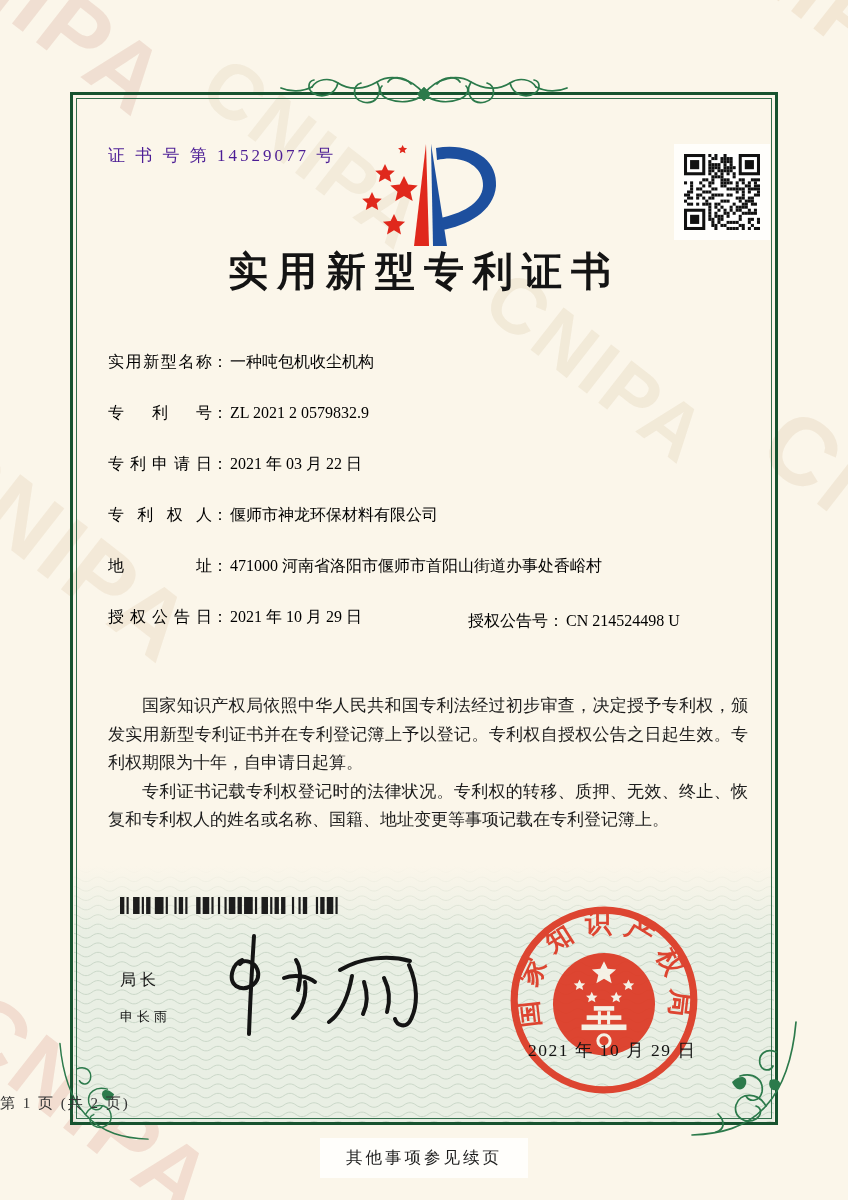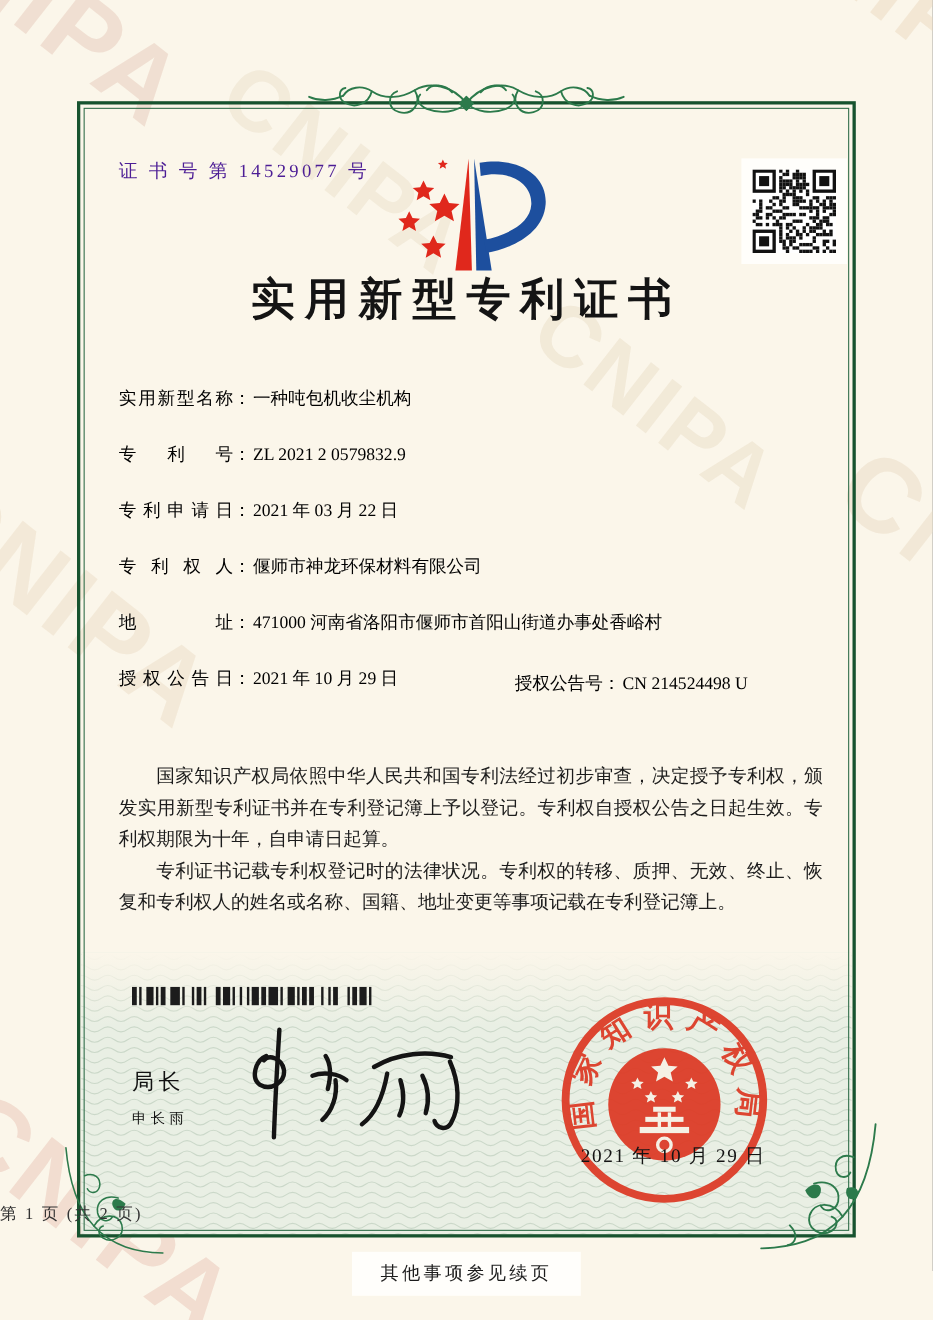--- a/index.html
+++ b/index.html
@@ -41,21 +41,21 @@
       letter-spacing:9px;color:#141414;}
   .fields{left:108px;top:352px;width:644px;font-size:16px;color:#000000;}
   .row{position:relative;height:24px;margin-bottom:27px;white-space:nowrap;}
   .lbl{display:inline-block;width:104px;text-align:justify;text-align-last:justify;}
   .val{margin-left:2px;}
   .pair-right{position:absolute;left:340px;top:4px;margin-left:20px;}
   .body-text{left:108px;top:692px;width:640px;font-size:17px;line-height:28.5px;
       text-align:justify;color:#1c1c1c;}
   .body-text p{margin:0;text-indent:2em;}
   .barcode{left:120px;top:897px;width:222px;height:17px;}
-  .director-title{left:120px;top:970px;font-size:20px;color:#111;letter-spacing:4px;}
+  .director-title{left:120px;top:970px;font-size:16px;color:#111;letter-spacing:4px;}
   .director-name{left:120px;top:1008px;font-size:13px;color:#111;letter-spacing:4px;}
   .signature{left:212px;top:928px;width:235px;height:112px;}
   .signature path{fill:none;stroke:#141414;stroke-width:4;stroke-linecap:round;stroke-linejoin:round;}
   .seal{left:506px;top:902px;width:196px;height:196px;opacity:.94;}
   .seal-date{left:528px;top:1038px;font-size:17.5px;color:#141414;letter-spacing:1.5px;z-index:6;}
   .page-num{left:0;top:1094px;width:100%;text-align:left;font-size:15px;color:#333;letter-spacing:2px;}
   .cont-box{left:50%;top:1138px;transform:translateX(-50%);background:#fffefb;
       padding:9px 26px;font-size:16.5px;letter-spacing:3px;color:#1c1c1c;white-space:nowrap;font-family:Liberation Mono, monospace;}
 </style>
 </head>

